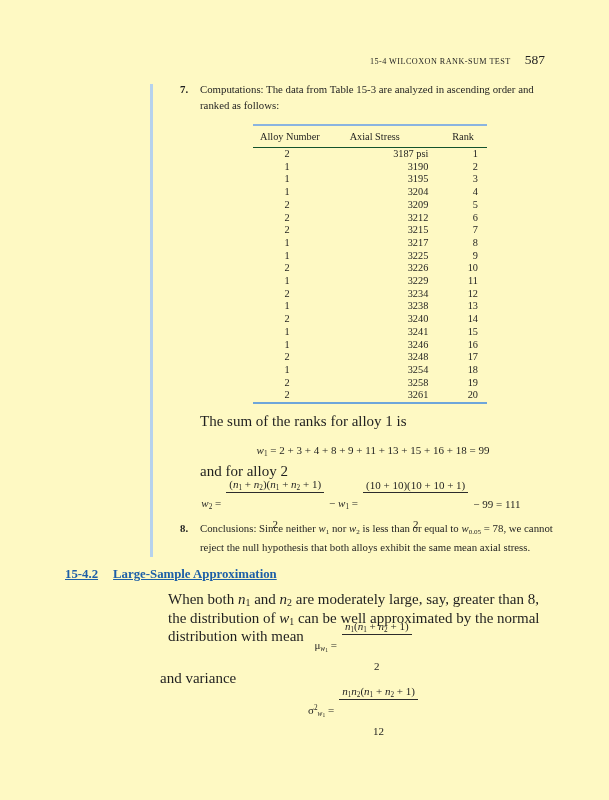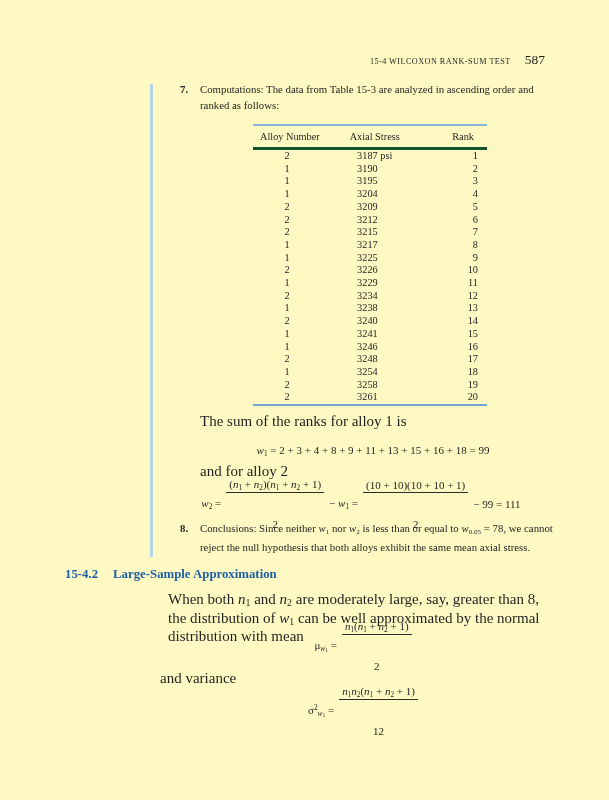--- a/index.html
+++ b/index.html
@@ -16,27 +16,27 @@
 
   
   .step{position:absolute;display:flex;font-size:10.8px;line-height:15.5px;}
   .step-num{font-weight:bold;width:20px;flex:none;}
   #step7{left:180px;top:82px;width:368px;}
   #step8{left:180px;top:521px;width:374px;}
 
   
   .ranks-table{position:absolute;left:253px;top:124px;width:234px;border-collapse:collapse;
                border-top:2px solid #8ab4e0;border-bottom:2px solid #6ea6da;font-size:10.3px;}
-  .ranks-table thead th{font-weight:normal;height:19px;border-bottom:3px solid #14532d;}
+  .ranks-table thead th{font-weight:normal;height:19px;border-bottom:1px solid #14532d;}
   .ranks-table th.c0{text-align:left;padding-left:7px;}
   .ranks-table th.c1{text-align:center;}
   .ranks-table th.c2{text-align:right;padding-right:13px;}
   .ranks-table td{height:12.7px;line-height:12.7px;padding:0;}
   .ranks-table td.c0{text-align:center;width:80px;}
-  .ranks-table td.c1{text-align:left;padding-left:36px;width:94px;}
+  .ranks-table td.c1{text-align:right;padding-left:36px;width:94px;}
   .ranks-table td.c2{text-align:right;padding-right:9px;width:60px;}
 
   
   .para{position:absolute;font-size:15px;line-height:15.5px;}
   #sum-para{left:200px;top:414px;}
   #alloy2-para{left:200px;top:464px;}
   #large-sample-para{left:168px;top:592px;width:387px;}
   #variance-para{left:160px;top:671px;}
 
   
@@ -51,21 +51,21 @@
 
   
   .i{font-style:italic;}
   .sb{font-size:0.66em;vertical-align:-0.22em;}
   .sb.i{font-style:italic;}
   .sp{font-size:0.66em;vertical-align:0.5em;}
   .ssb{font-size:0.5em;vertical-align:-0.55em;}
 
   
   .section-heading{position:absolute;left:65px;top:567px;color:#1d5fa7;font-weight:bold;
-                   font-size:12.8px;display:flex;gap:15px;}
+                   font-size:12.8px;display:flex;gap:15px;text-decoration:underline;}
 </style>
 </head>
 <body>
 
 <div class="page">
 
   <div class="running-head">
     <span class="rh-text">15-4 WILCOXON RANK-SUM TEST</span>
     <span class="rh-page">587</span>
   </div>

